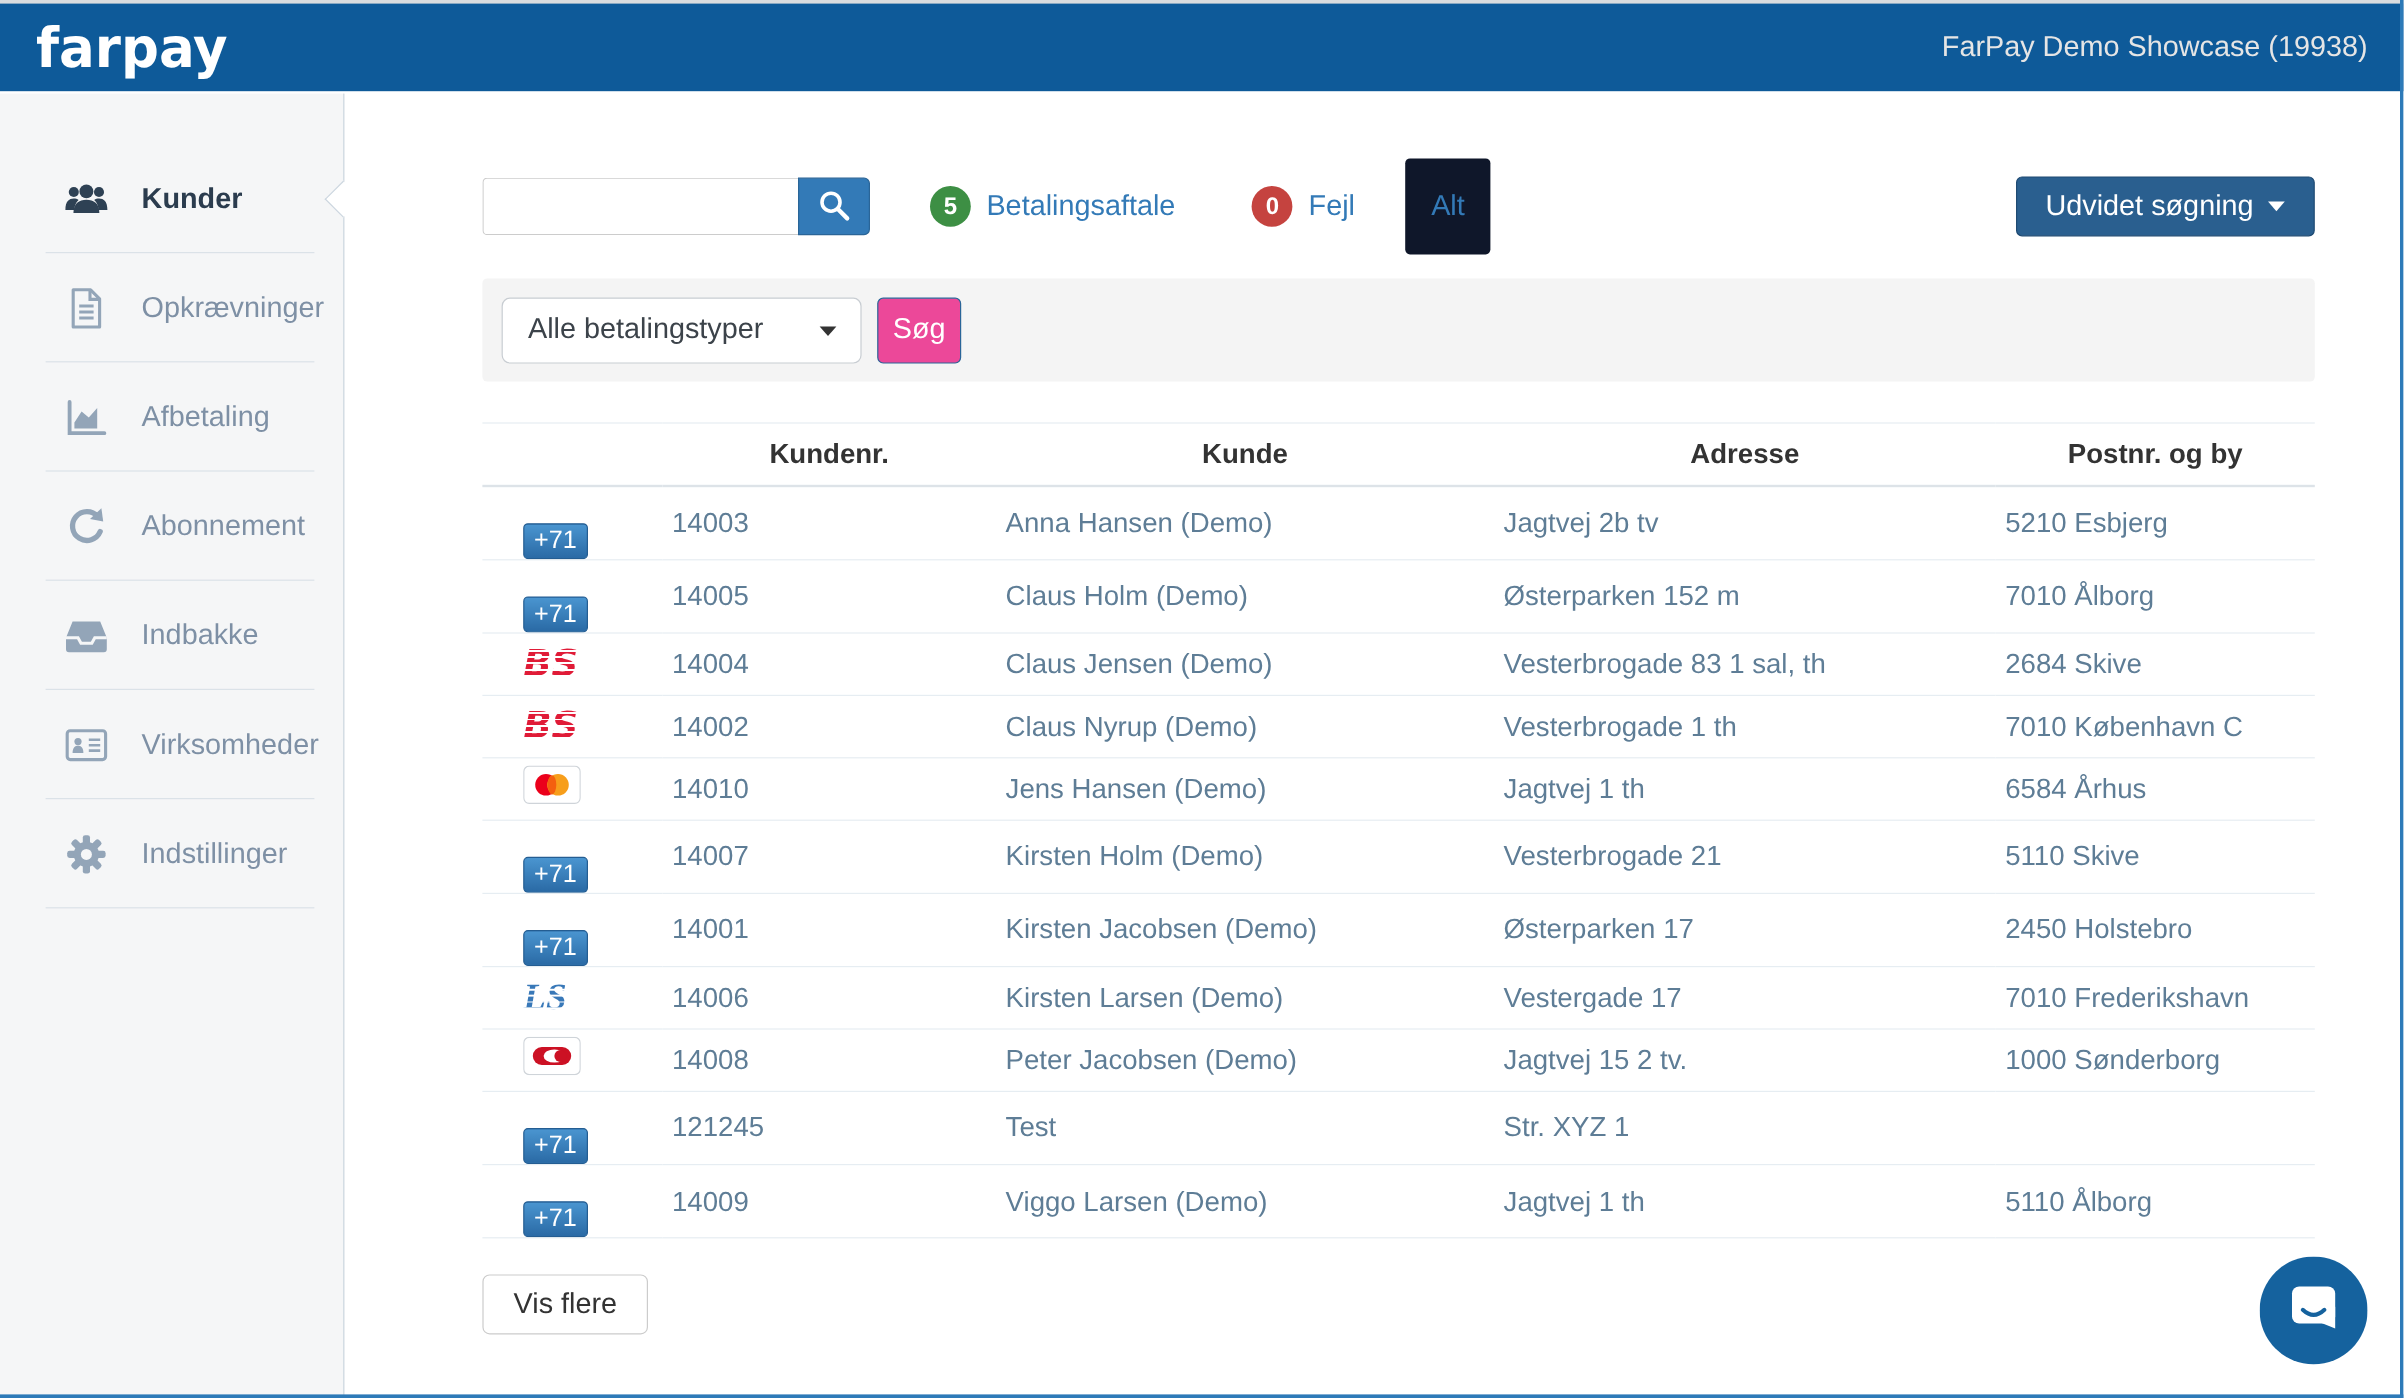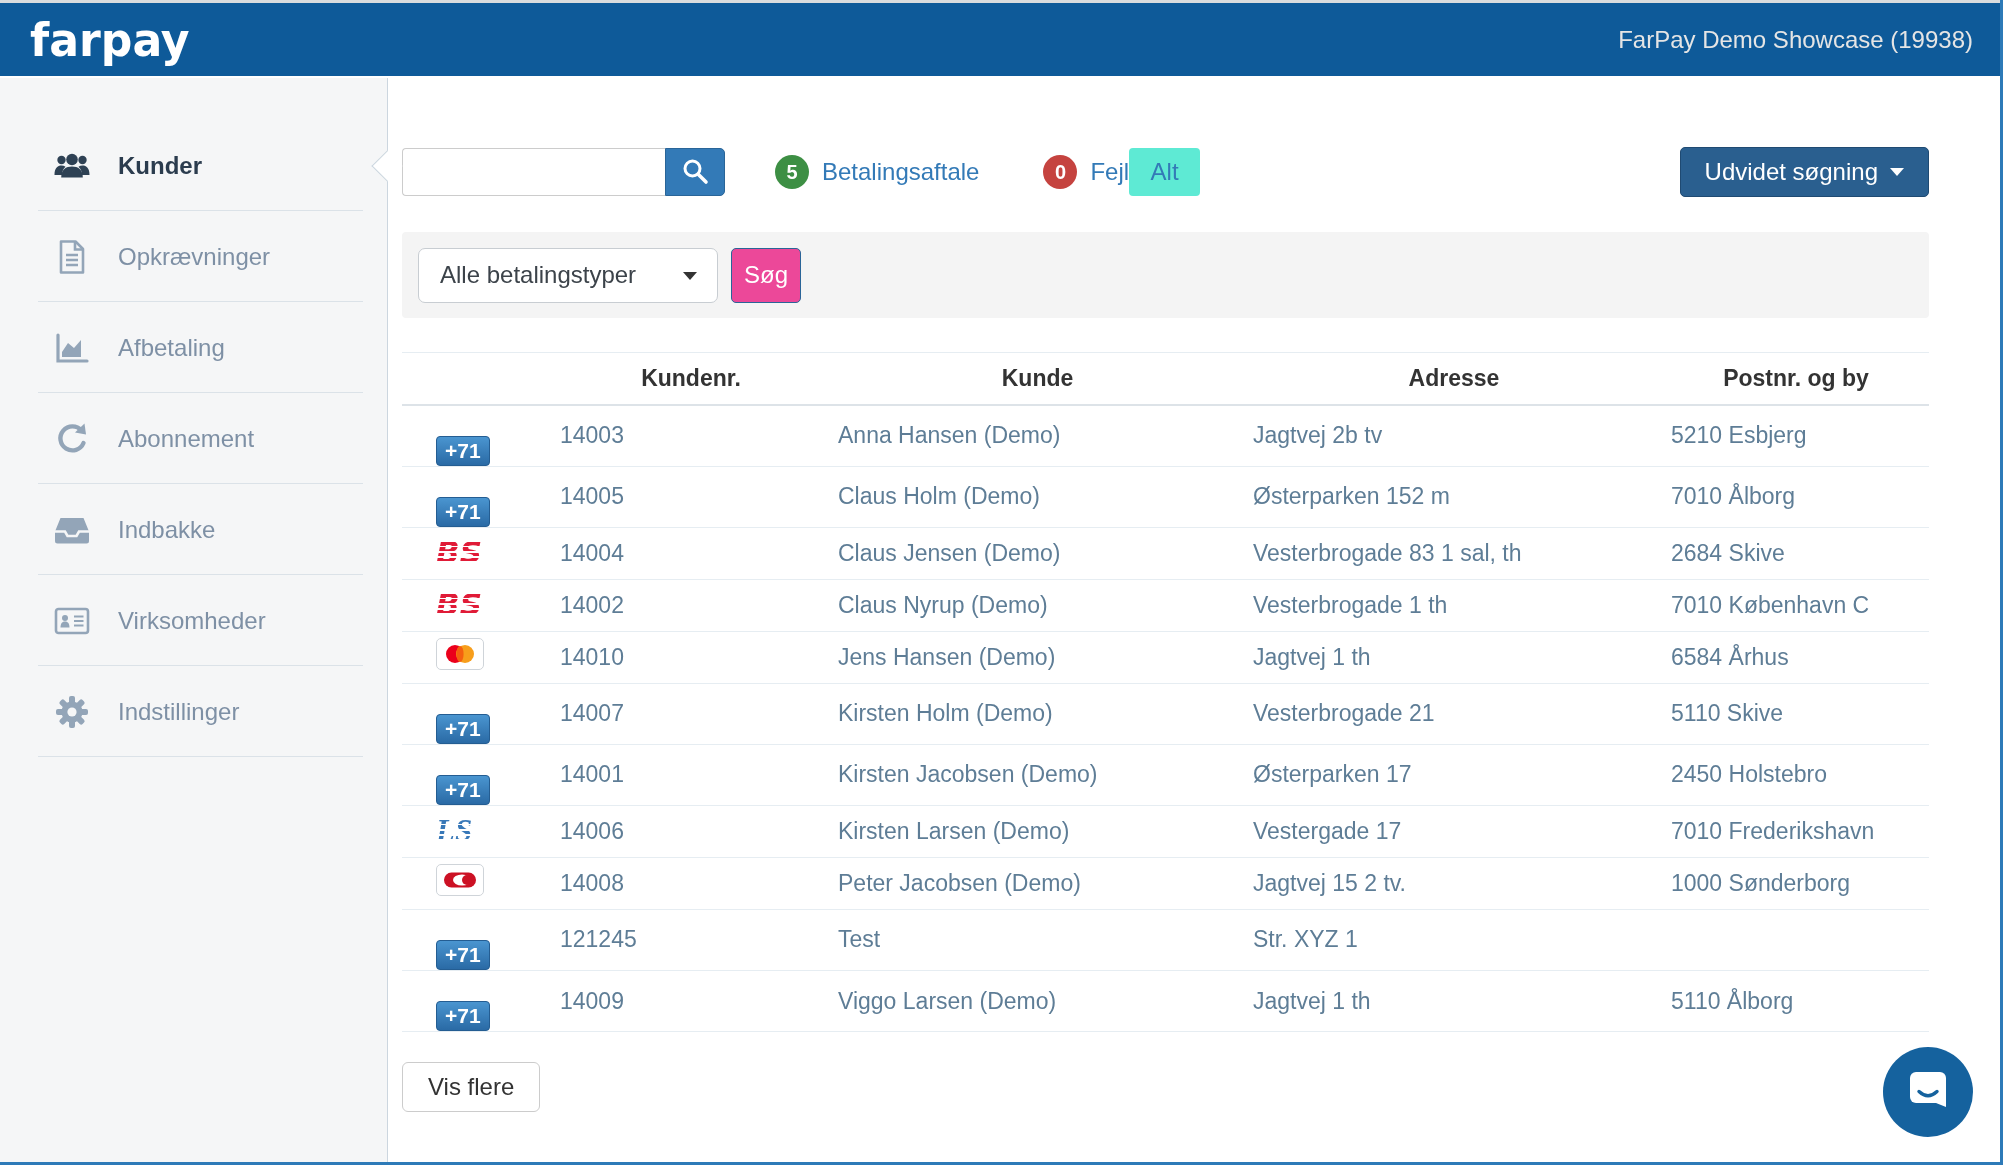--- a/index.html
+++ b/index.html
@@ -28,21 +28,21 @@
   .logo {
     color: #fff; font-size: 46px; font-weight: 800;
     letter-spacing: 0px; transform: scaleX(0.96); transform-origin: left center;
     cursor: pointer; line-height: 1;
     font-family: "DejaVu Sans", sans-serif;
   }
   .account-label { color: #e5e5e5; font-size: 24px; }
 
   
   .sidebar {
-    position: absolute; top: 78px; left: 0; bottom: 0; width: 388px;
+    position: absolute; top: 78px; left: 0; bottom: 0; width: 287px;
     background: #f5f6f7;
     border-right: 1px solid #ccd6df;
     z-index: 2;
   }
   .menu { padding-top: 42px; }
   .menu-item {
     position: relative; height: 91px;
     display: flex; align-items: center;
     padding-left: 52px; gap: 26px;
     cursor: pointer;
@@ -88,22 +88,22 @@
   }
   .filters { display: flex; align-items: center; gap: 64px; margin-left: 50px; }
   .filter-link { display: flex; align-items: center; gap: 13px; cursor: pointer; text-decoration: none; }
   .count-badge {
     width: 34px; height: 34px; border-radius: 50%;
     color: #fff; font-size: 20px; font-weight: bold;
     display: flex; align-items: center; justify-content: center;
   }
   .filter-label { font-size: 24px; color: #337ab7; }
   .alt-tab {
-    width: 71px; height: 48px;
-    background: #5eead4; border-radius: 4px;
+    margin-left: 42px; width: 71px; height: 80px;
+    background: #0f172a; border-radius: 4px;
     display: flex; align-items: center; justify-content: center;
     font-size: 24px; color: #337ab7; cursor: pointer;
   }
   .toolbar-spacer { flex: 1; }
   .btn { border-radius: 5px; font-size: 24px; cursor: pointer; font-family: inherit; }
   .btn-create {
     height: 50px; padding: 0 27px;
     background: #5cb85c; border: 1px solid #4cae4c; color: #fff;
   }
   .btn-advanced {
@@ -158,21 +158,21 @@
     white-space: nowrap; overflow: hidden;
   }
   .customer-table td.col-icon { padding-left: 34px; }
   .customer-table tbody tr { cursor: pointer; }
 
   
   .fi71 {
     display: inline-block;
     background: linear-gradient(#4a95d0, #2a6aa5);
     border: 1px solid #245d92; border-radius: 4px;
-    color: #fff; font-weight: bold; font-size: 21px;
+    color: #fff; font-weight: normal; font-size: 21px;
     padding: 2px 8px 3px; line-height: 1.1; margin-top: 30px;
   }
   .logo-bs, .logo-ls {
     font-style: italic; font-weight: 800; font-size: 31px; line-height: 1;
     font-family: "DejaVu Sans", sans-serif; letter-spacing: 0px;
   }
   .logo-bs { color: #e01b37; }
   .logo-ls { color: #3878b8; font-family: Liberation Serif, serif; }
   @supports (-webkit-background-clip: text) {
     .logo-bs {

